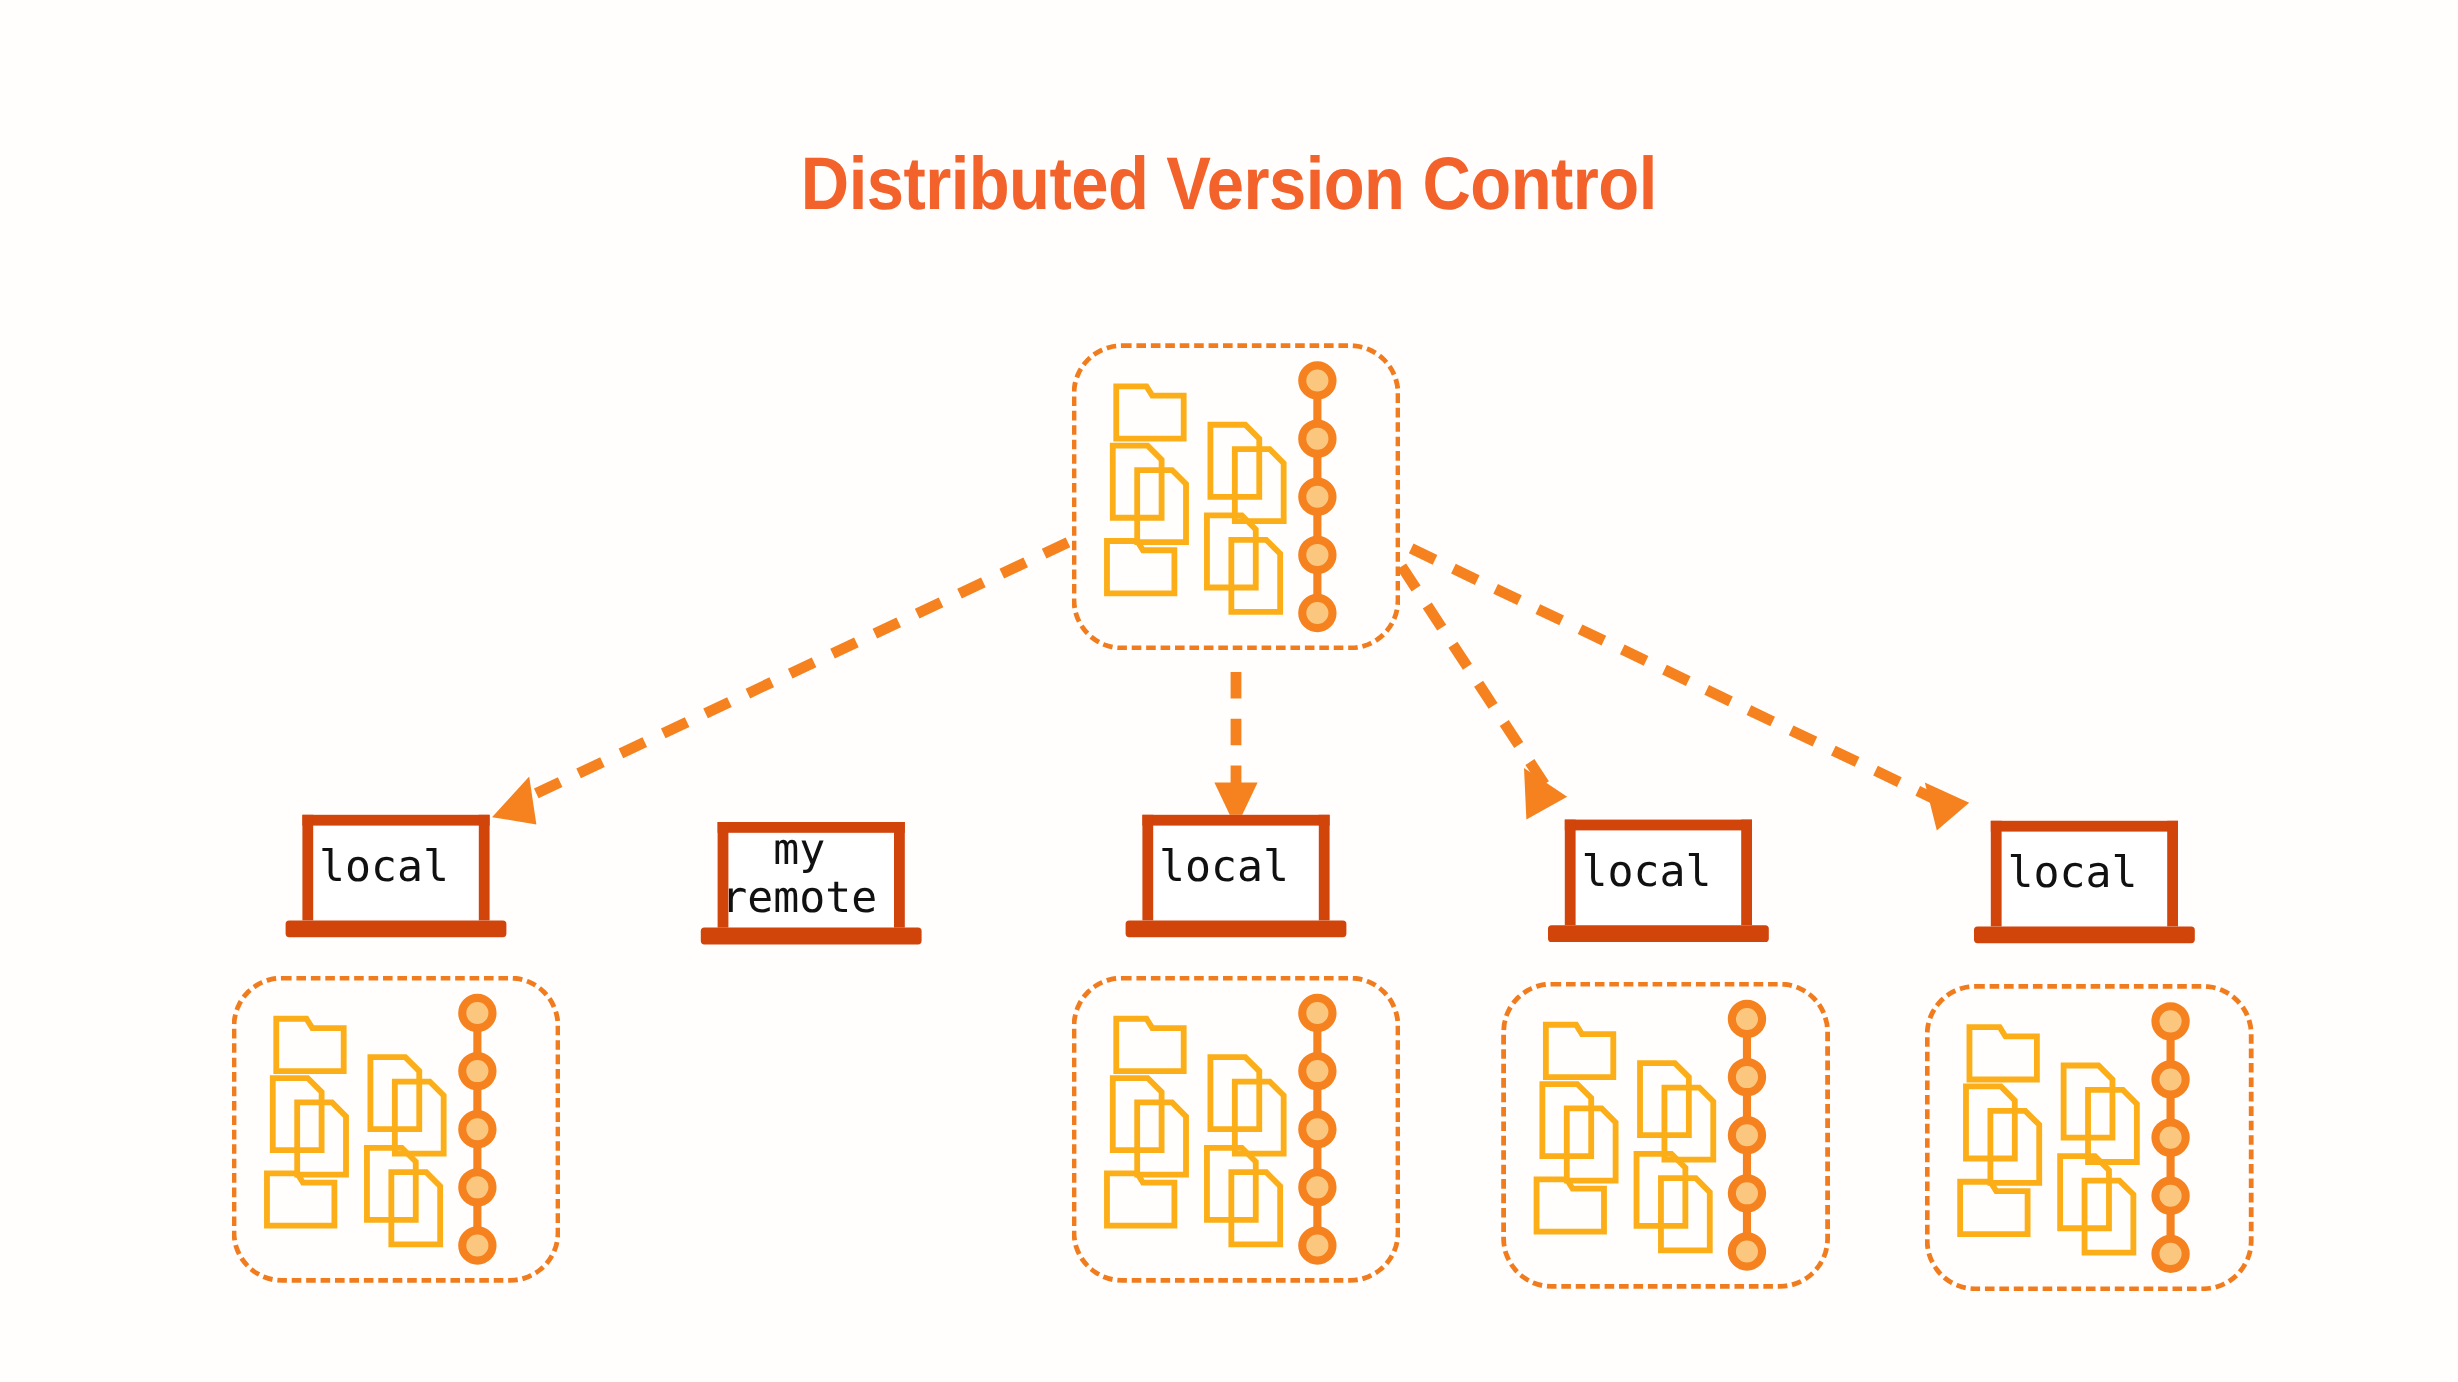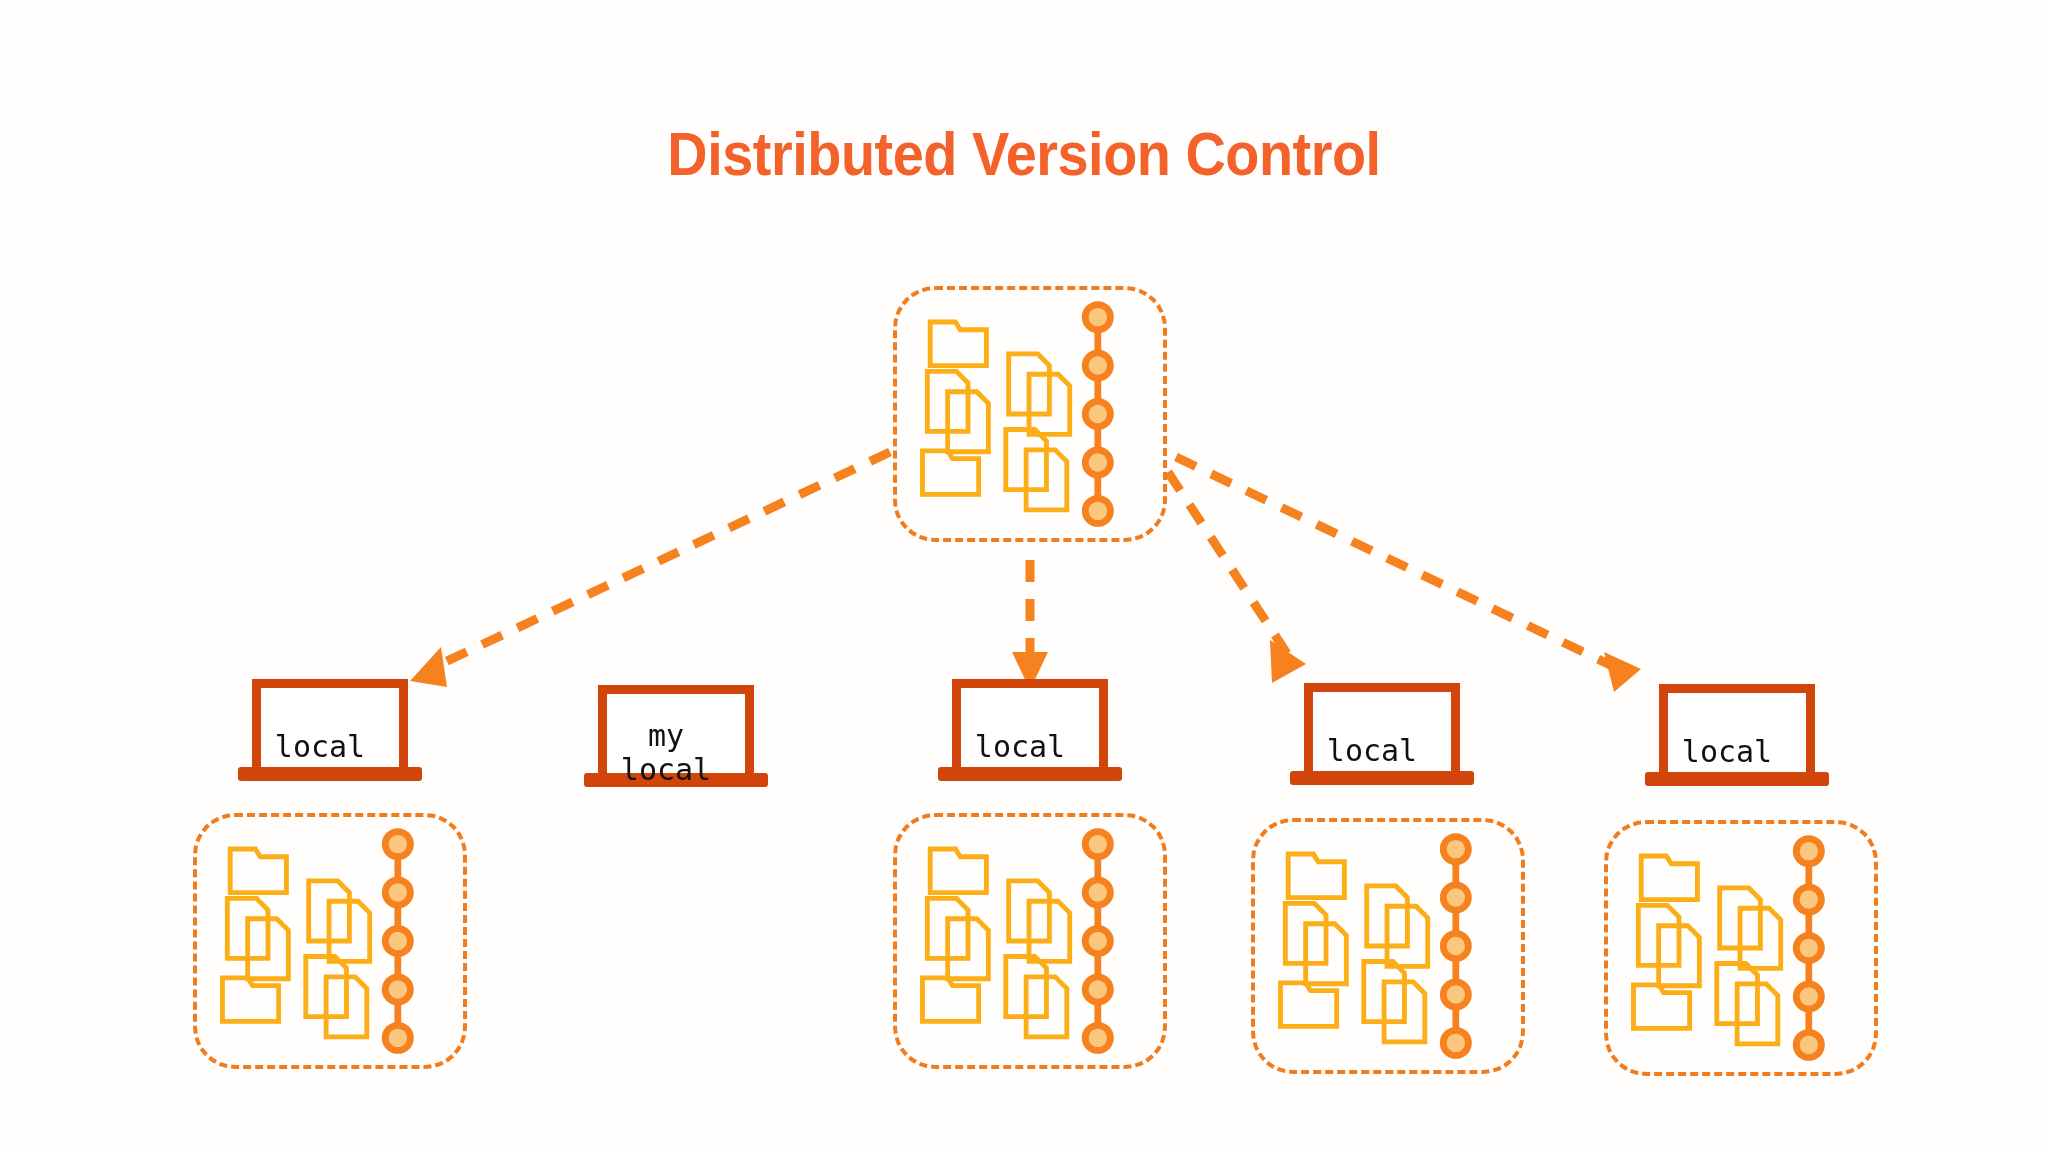--- a/index.html
+++ b/index.html
@@ -66,26 +66,25 @@
     width:184px;height:14px;
     background:#D1440A;
     border-radius:3px;
   }
   .laptop .label{
     position:absolute;left:14px;top:0;
     width:136px;height:88px;
     display:flex;flex-direction:column;
     align-items:center;justify-content:center;
     font-family:"DejaVu Sans Mono","Liberation Mono",monospace;
-    font-size:30px;line-height:1.12;
+    font-size:36px;line-height:1.12;
     color:#111111;
     white-space:pre;
     text-align:center;
     box-sizing:border-box;
-    margin-top:24px;
   }
 </style>
 </head>
 <body>
 
 <div id="stage">
 
   <div class="title">Distributed Version Control</div>
 
   <svg class="arrows" viewBox="0 0 2048 1152" width="2048" height="1152">
@@ -138,21 +137,21 @@
   <div class="laptop" style="left:238px;top:679px;">
     <div class="screen"></div>
     <div class="base"></div>
     <div class="label">local</div>
   </div>
 
   <div class="laptop" style="left:584px;top:685px;">
     <div class="screen"></div>
     <div class="base"></div>
     <div class="label">my
-local</div>
+remote</div>
   </div>
 
   <div class="laptop" style="left:938px;top:679px;">
     <div class="screen"></div>
     <div class="base"></div>
     <div class="label">local</div>
   </div>
 
   <div class="laptop" style="left:1290px;top:683px;">
     <div class="screen"></div>

